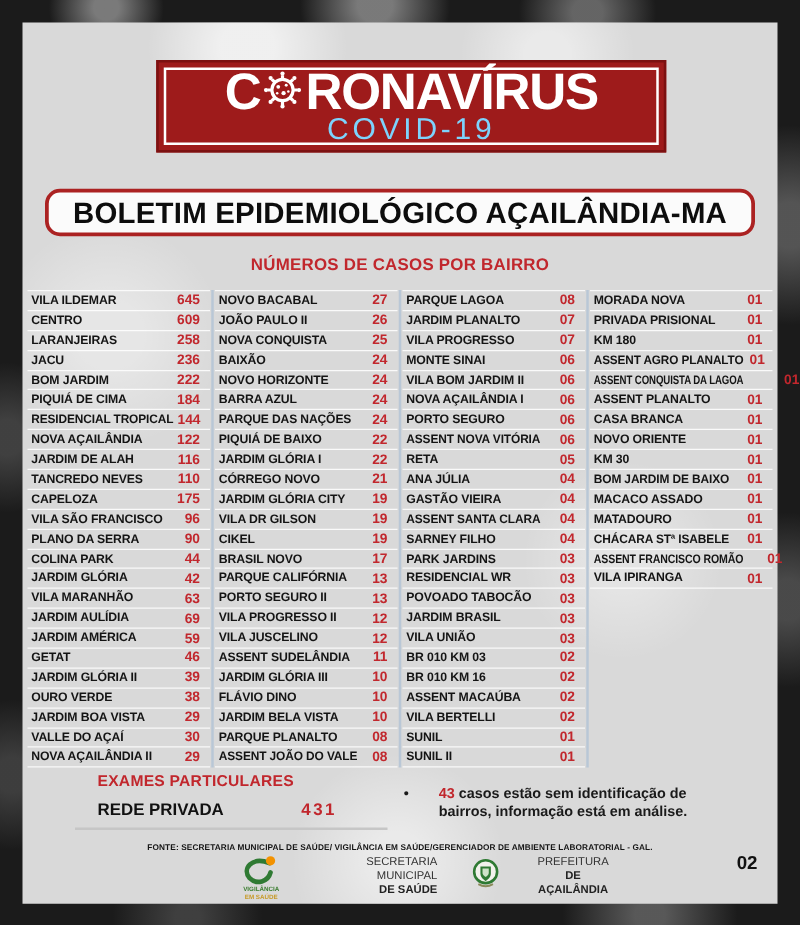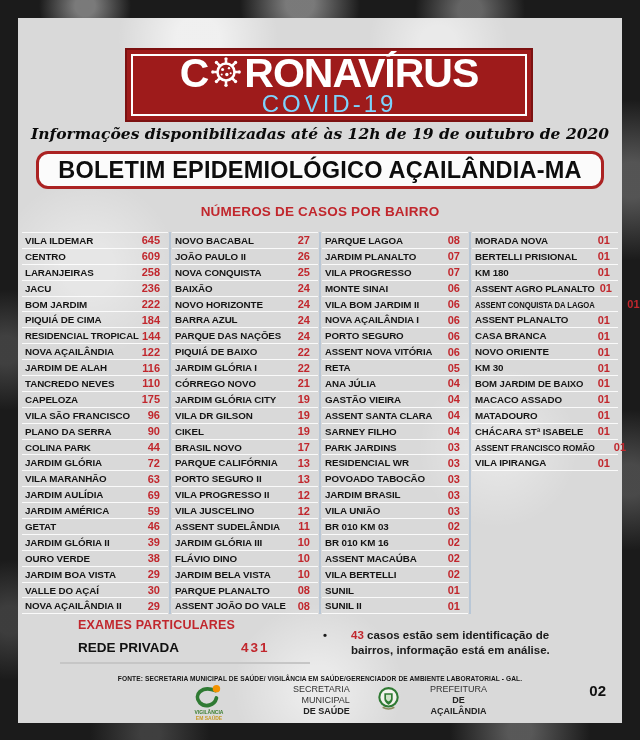--- a/index.html
+++ b/index.html
@@ -118,21 +118,20 @@
               <circle cx="15" cy="23" r="1.2"></circle>
               <circle cx="25.5" cy="21.5" r="1.2"></circle>
             </g>
           </svg>
           <span>RONAVÍRUS</span>
         </div>
         <div class="covid-label">COVID-19</div>
       </div>
     </div>
 
-    <div class="info-line">Informações disponibilizadas até às 12h  de  19 de  outubro de 2020</div>
 
     <div class="boletim-box">
       <span>BOLETIM EPIDEMIOLÓGICO AÇAILÂNDIA-MA</span>
     </div>
 
     <div class="section-title">NÚMEROS DE CASOS POR BAIRRO</div>
 
     <div class="table">
       <div class="bcol">
           <div class="brow">
@@ -186,21 +185,21 @@
           <div class="brow">
             <span class="bname">PLANO DA SERRA</span>
             <span class="bval">90</span>
           </div>
           <div class="brow">
             <span class="bname">COLINA PARK</span>
             <span class="bval">44</span>
           </div>
           <div class="brow">
             <span class="bname">JARDIM GLÓRIA</span>
-            <span class="bval">72</span>
+            <span class="bval">42</span>
           </div>
           <div class="brow">
             <span class="bname">VILA MARANHÃO</span>
             <span class="bval">63</span>
           </div>
           <div class="brow">
             <span class="bname">JARDIM AULÍDIA</span>
             <span class="bval">69</span>
           </div>
           <div class="brow">
@@ -430,21 +429,21 @@
             <span class="bval">01</span>
           </div>
         </div>
       <div class="vdiv"></div>
       <div class="bcol">
           <div class="brow">
             <span class="bname">MORADA NOVA</span>
             <span class="bval">01</span>
           </div>
           <div class="brow">
-            <span class="bname">BERTELLI PRISIONAL</span>
+            <span class="bname">PRIVADA PRISIONAL</span>
             <span class="bval">01</span>
           </div>
           <div class="brow">
             <span class="bname">KM 180</span>
             <span class="bval">01</span>
           </div>
           <div class="brow">
             <span class="bname" style="transform: scaleX(0.960762);">ASSENT AGRO PLANALTO</span>
             <span class="bval">01</span>
           </div>

